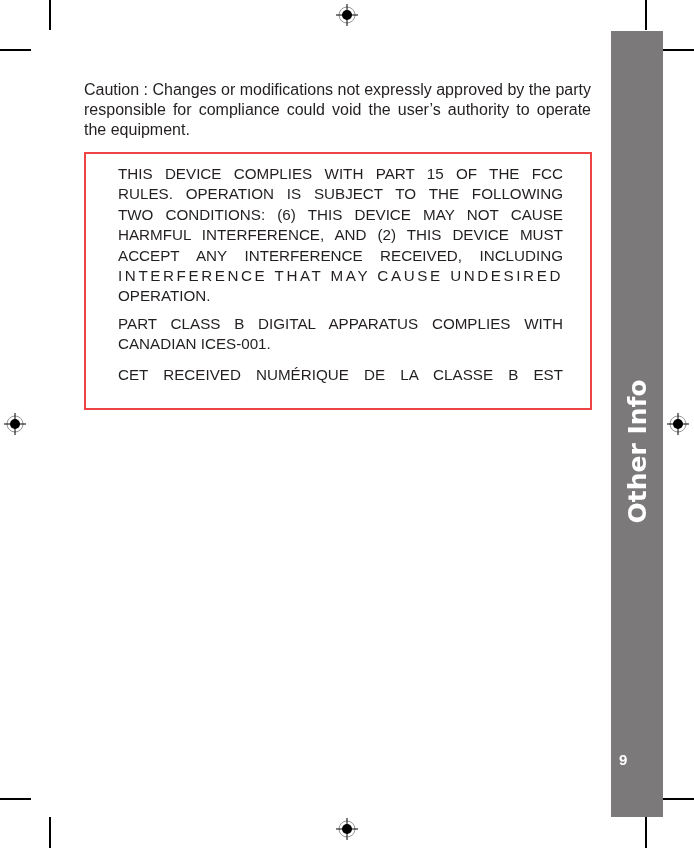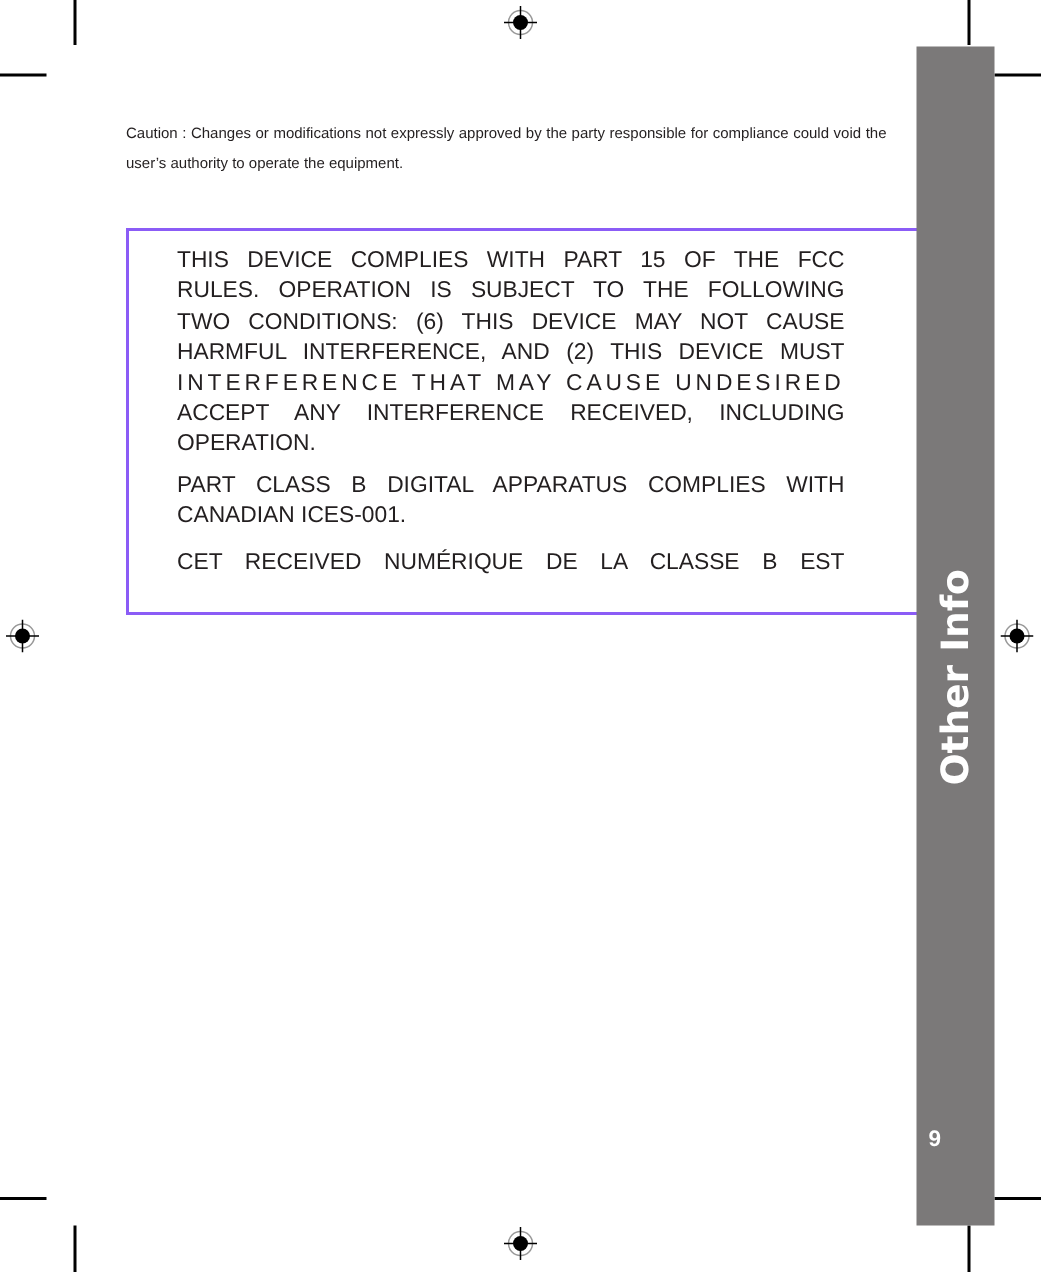--- a/index.html
+++ b/index.html
@@ -6,27 +6,26 @@
   body {
     width: 694px; height: 848px; position: relative; overflow: hidden;
     background: #ffffff;
     font-family: "Liberation Sans", sans-serif;
     color: #231f20;
   }
   .crop { position: absolute; background: #000; }
   .reg { position: absolute; width: 22px; height: 22px; }
   .caution {
     position: absolute; left: 84px; top: 80px; width: 507px;
-    font-size: 10px; line-height: 20px; text-align: justify;
+    font-size: 16px; line-height: 20px; text-align: justify;
     margin: 0;
   }
   .notice-box {
     position: absolute; left: 84px; top: 152px; width: 504px; height: 254px;
-    border: 2px solid #8b5cf6;
-    padding-left: 43px;
+    border: 2px solid #ef4444;
   }
   .notice-box p {
     margin: 0; position: absolute; left: 32px; width: 445px;
     font-size: 15.2px; line-height: 20.4px; text-align: justify;
   }
   .p1 { top: 10px; }
   .p2 { top: 160px; }
   .p3 { top: 211px; }
   .j-last { text-align-last: justify; }
   .wide { letter-spacing: 2.6px; }
@@ -86,22 +85,22 @@
 </svg>
 
 <p class="caution">Caution : Changes or modifications not expressly approved by the party responsible for compliance could void the user’s authority to operate the equipment.</p>
 
 <div class="notice-box">
   <p class="p1">
     <span style="display:block" class="j-last">THIS DEVICE COMPLIES WITH PART 15 OF THE FCC</span>
     <span style="display:block" class="j-last">RULES. OPERATION IS SUBJECT TO THE FOLLOWING</span>
     <span style="display:block" class="j-last">TWO CONDITIONS: (6) THIS DEVICE MAY NOT CAUSE</span>
     <span style="display:block" class="j-last">HARMFUL INTERFERENCE, AND (2) THIS DEVICE MUST</span>
+    <span style="display:block" class="j-last">ACCEPT ANY INTERFERENCE RECEIVED, INCLUDING</span>
     <span style="display:block" class="j-last wide">INTERFERENCE THAT MAY CAUSE UNDESIRED</span>
-    <span style="display:block" class="j-last">ACCEPT ANY INTERFERENCE RECEIVED, INCLUDING</span>
     <span style="display:block">OPERATION.</span>
   </p>
   <p class="p2">
     <span style="display:block" class="j-last">PART CLASS B DIGITAL APPARATUS COMPLIES WITH</span>
     <span style="display:block">CANADIAN ICES-001.</span>
   </p>
   <p class="p3">
     <span style="display:block" class="j-last">CET RECEIVED NUMÉRIQUE DE LA CLASSE B EST</span>
   </p>
 </div>

